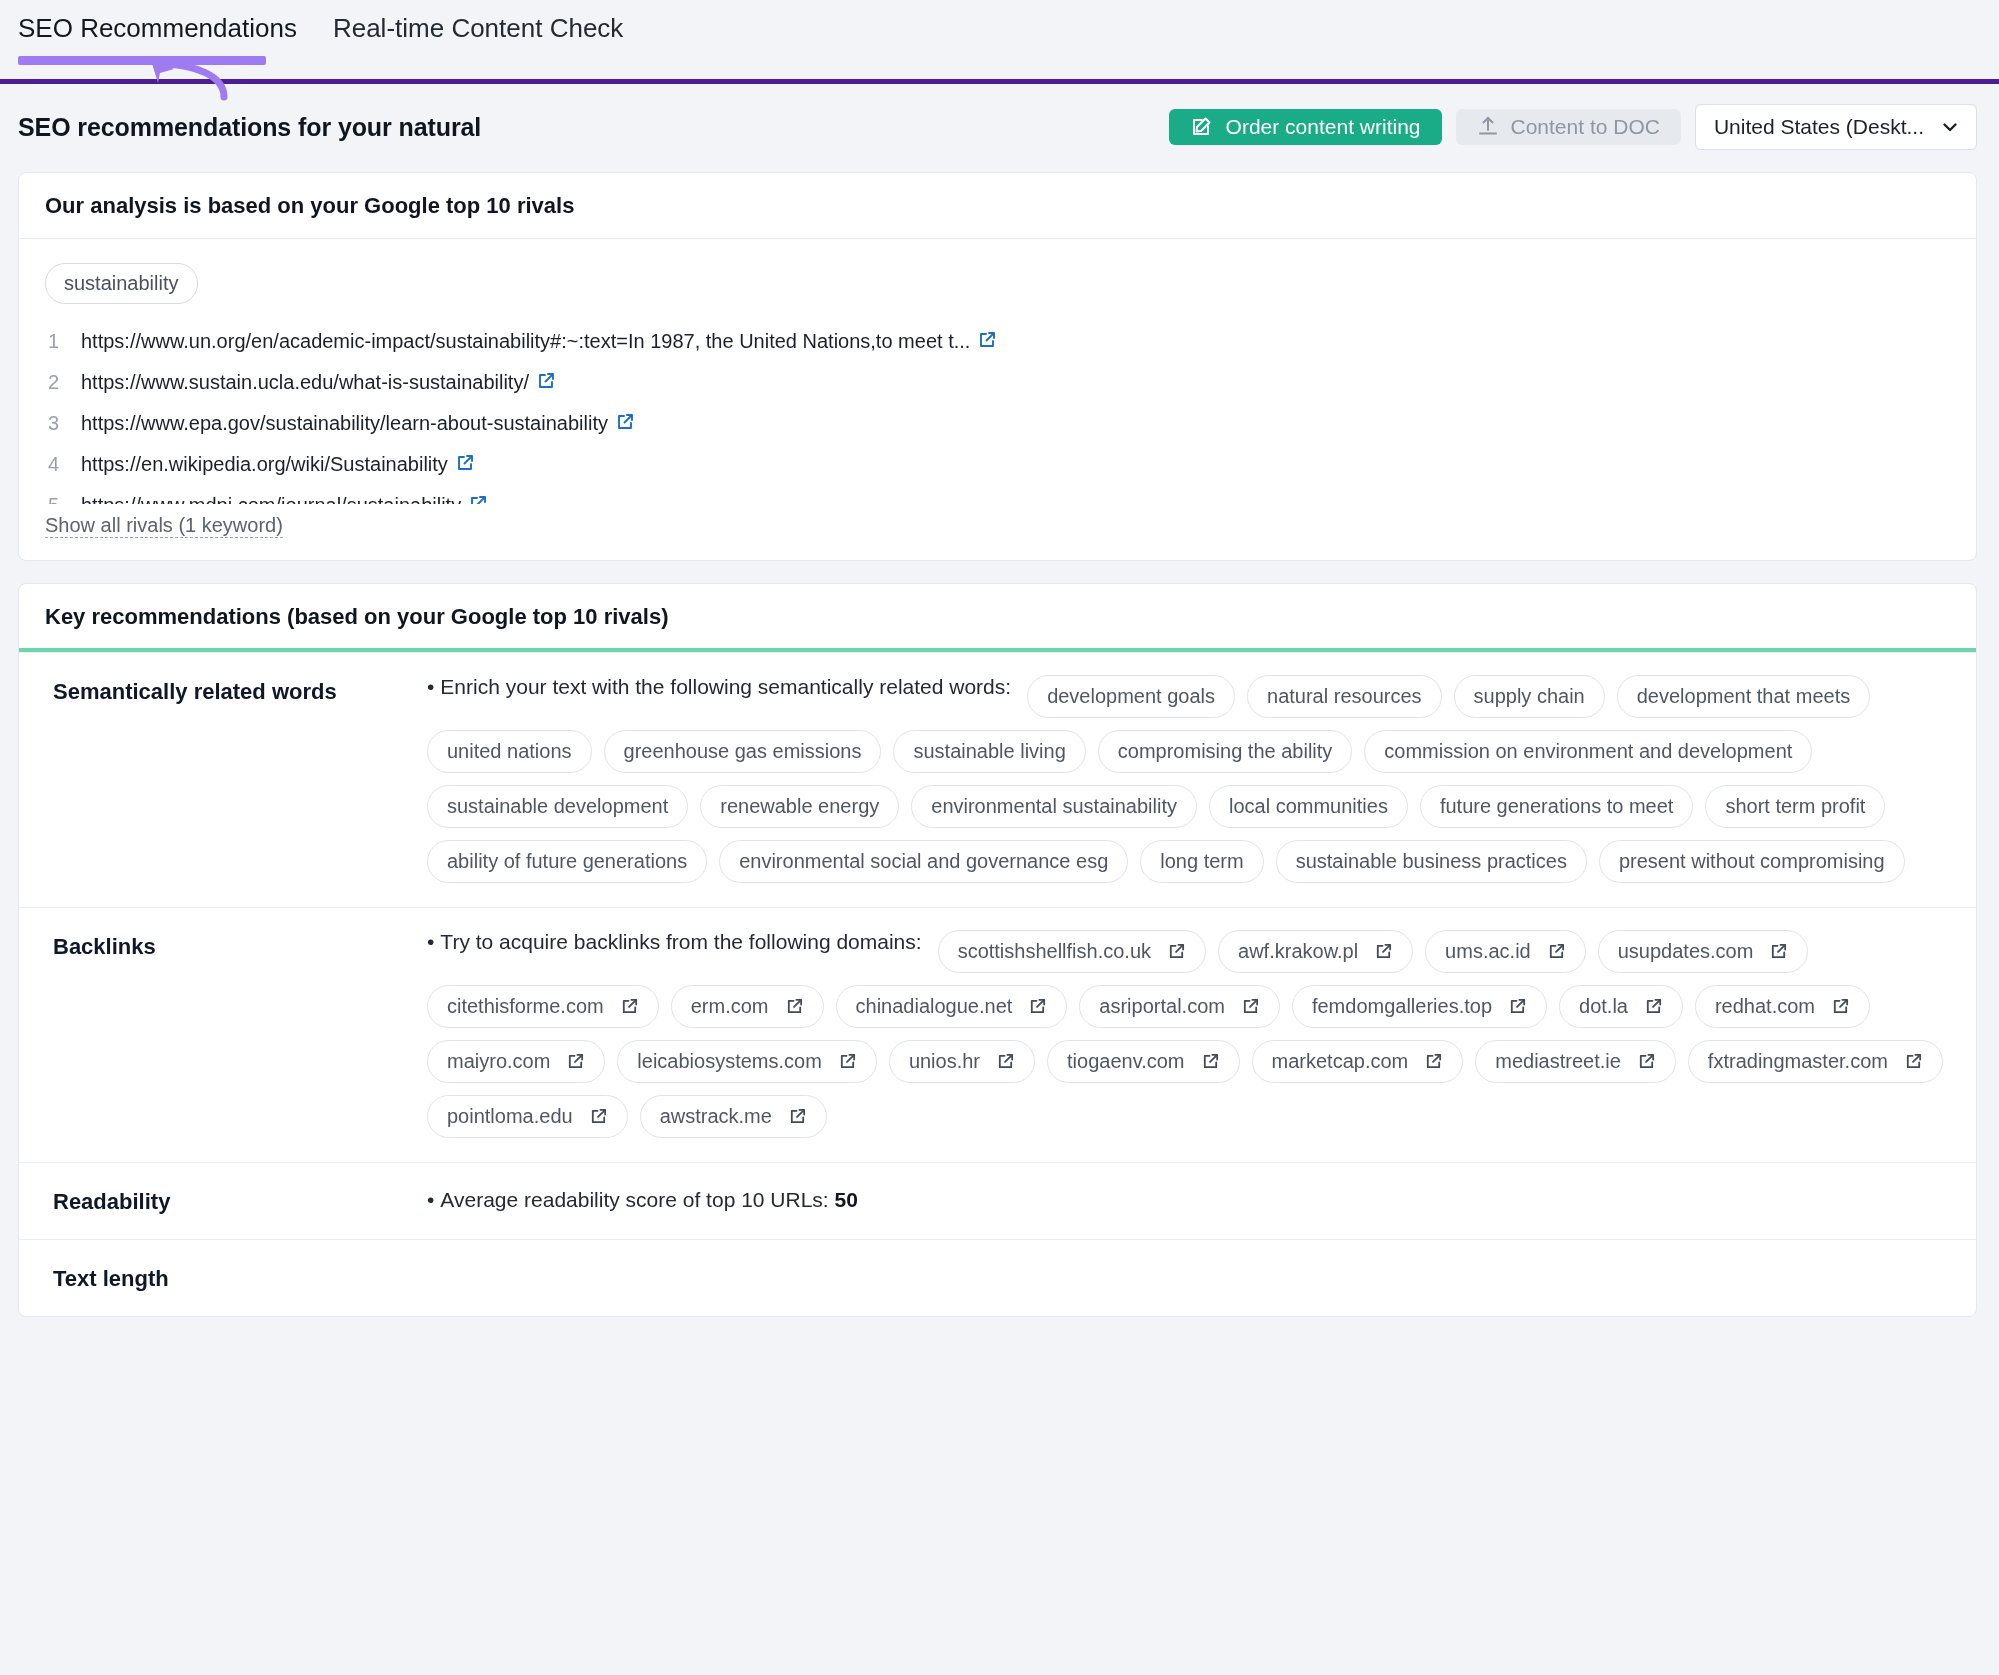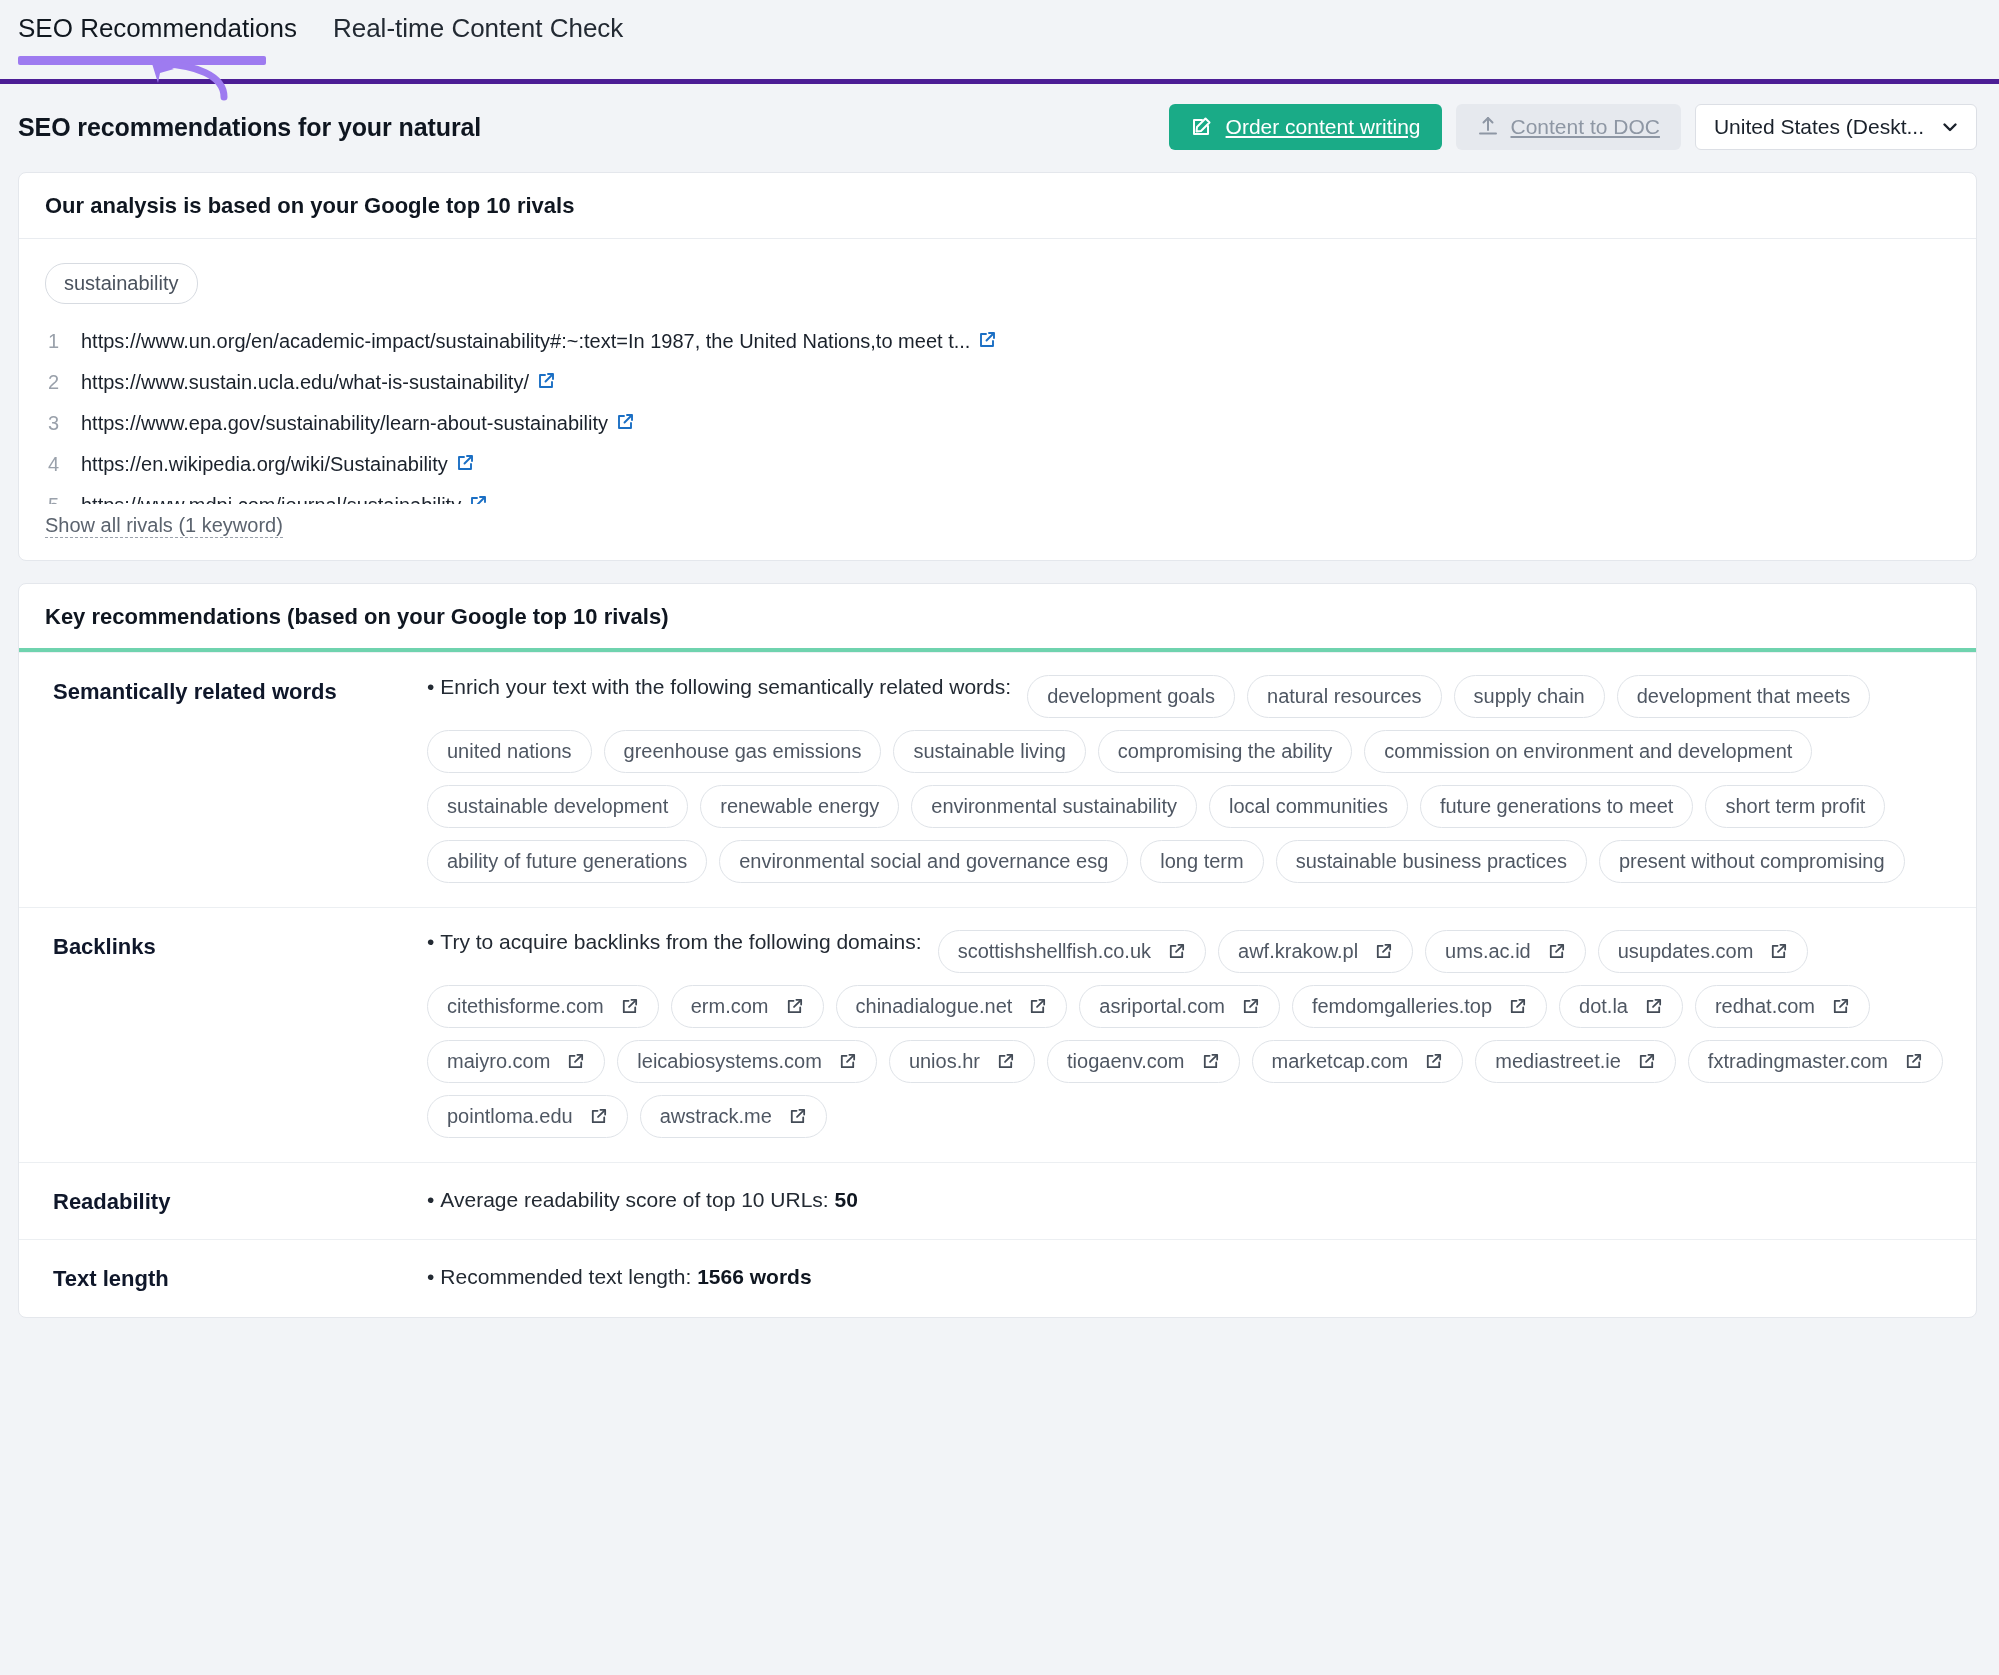--- a/index.html
+++ b/index.html
@@ -64,28 +64,27 @@
     font-weight: bold;
     color: #0f1620;
     letter-spacing: -0.1px;
   }
   .head-actions { display: flex; align-items: center; gap: 14px; }
 
   .btn {
     display: inline-flex;
     align-items: center;
     gap: 12px;
-    height: 46px;
+    height: 36px;
     padding: 0 20px;
     border-radius: 6px;
     font-size: 21px;
     cursor: pointer;
     border: 1px solid transparent;
     white-space: nowrap;
-    text-decoration: underline;
   }
   .btn-primary { background: #1aab87; color: #ffffff; }
   .btn-secondary { background: #e6e9ee; color: #8e97a4; }
   .select-box {
     display: inline-flex;
     align-items: center;
     justify-content: flex-start;
     gap: 16px;
     height: 46px;
     min-width: 248px;
@@ -550,20 +549,14 @@
     <div class="rec-content">
       <div class="rec-line">
         <span class="bullet">•</span><span>Average readability score of top 10 URLs:</span>
         <b>50</b>
       </div>
     </div>
   </div>
 
   <div class="rec-row">
     <div class="rec-label">Text length</div>
-    <div class="rec-content">
-      <div class="rec-line">
-        <span class="bullet">•</span><span>Recommended text length:</span>
-        <b>1566 words</b>
-      </div>
-    </div>
   </div>
 </div>
 
 </body></html>

